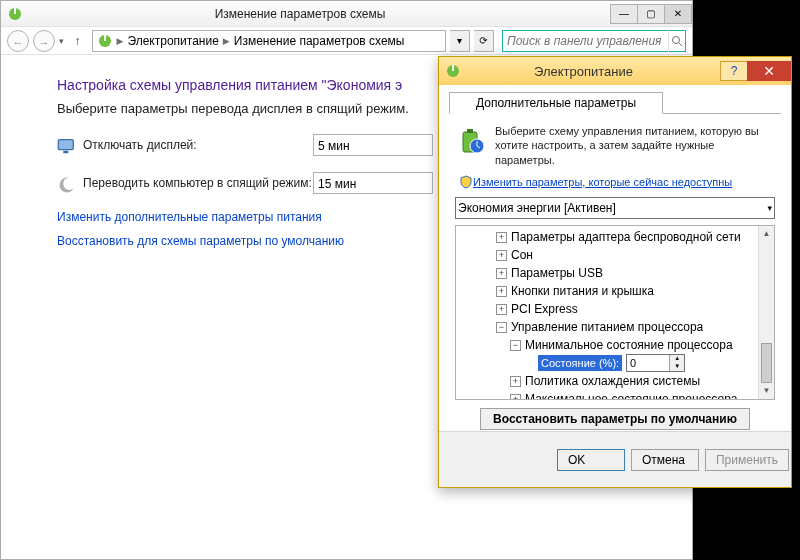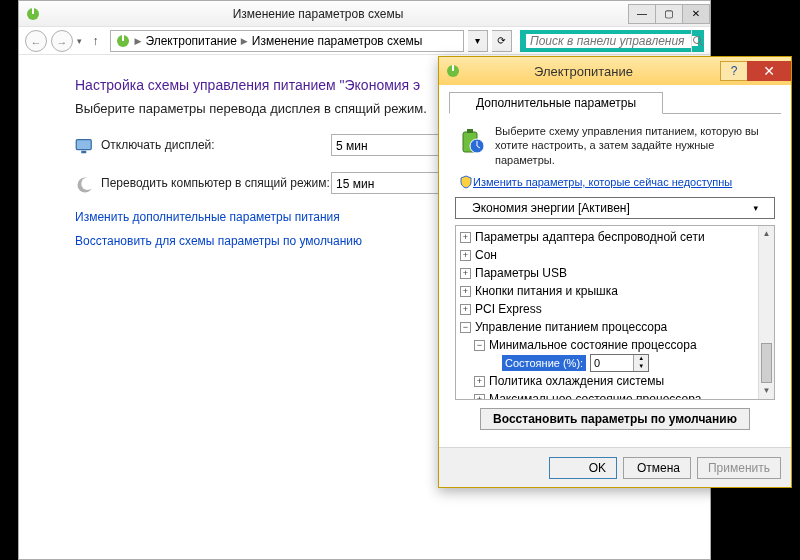--- a/index.html
+++ b/index.html
@@ -1,36 +1,36 @@
 <!DOCTYPE html>
 <html><head>
 <meta charset="utf-8">
 <style>
 * { box-sizing: border-box; margin: 0; padding: 0; font-family: "Segoe UI", Tahoma, sans-serif; }
 body { background: #000; width: 800px; height: 560px; position: relative; overflow: hidden; }
 
 
-.parent-window { position: absolute; left: 0; top: 0; width: 693px; height: 560px; background: #fff; border: 1px solid #acacac; margin-left: 18px; }
+.parent-window { position: absolute; left: 0; top: 0; width: 693px; height: 560px; background: #fff; border: 1px solid #acacac; }
 .parent-titlebar { height: 26px; background: linear-gradient(#fdfdfd, #f0f0f0); display: flex; align-items: center; border-bottom: 1px solid #e3e3e3; }
 .parent-titlebar .sys-icon { width: 16px; height: 16px; margin: 0 6px; }
 .parent-titlebar .title { flex: 1; font-size: 12px; color: #222; text-align: center; padding-right: 40px; }
 .parent-titlebar .win-btns { display: flex; }
 .parent-titlebar .win-btn { width: 28px; height: 20px; border: 1px solid #b0b0b0; background: #e8e8e8; font-size: 10px; display: flex; align-items: center; justify-content: center; margin-left: -1px; cursor: pointer; }
 .parent-titlebar .win-btn.close { background: #d8d8d8; }
 
 .nav-bar { height: 28px; display: flex; align-items: center; padding: 0 6px; gap: 4px; border-bottom: 1px solid #e3e3e3; }
 .nav-arrow { width: 22px; height: 22px; border: 1px solid #b0b0b0; border-radius: 50%; display: flex; align-items: center; justify-content: center; font-size: 11px; color: #808080; cursor: pointer; background: #fafafa; }
 .nav-caret { font-size: 9px; color: #606060; }
 .nav-up { width: 20px; height: 20px; display: flex; align-items: center; justify-content: center; font-size: 12px; color: #404040; cursor: pointer; }
 .address-bar { flex: 1; height: 22px; border: 1px solid #b0b0b0; background: #fff; display: flex; align-items: center; font-size: 12px; padding: 0 4px; gap: 4px; }
 .address-bar .crumb { color: #000; cursor: pointer; }
 .address-bar .sep { color: #707070; font-size: 9px; }
 .address-bar .addr-icon { width: 16px; height: 16px; }
 .addr-btn { width: 20px; height: 22px; border: 1px solid #b0b0b0; border-left: none; background: #f0f0f0; display: flex; align-items: center; justify-content: center; font-size: 10px; cursor: pointer; }
-.search-box { width: 184px; height: 22px; border: 6px solid #14b8a6; background: #fff; display: flex; align-items: center; margin-left: 4px; }
+.search-box { width: 184px; height: 22px; border: 1px solid #14b8a6; background: #fff; display: flex; align-items: center; margin-left: 4px; }
 .search-box input { border: none; flex: 1; font-size: 12px; padding: 0 4px; color: #777; outline: none; font-style: italic; }
 .search-btn { width: 22px; height: 22px; display: flex; align-items: center; justify-content: center; border-left: 1px solid #e0e0e0; cursor: pointer; }
 
 .parent-content { padding: 22px 56px 0 56px; }
 .page-heading { font-size: 14px; color: #4c1d95; margin-bottom: 8px; }
 .page-sub { font-size: 13px; color: #222; margin-bottom: 18px; }
 .setting-row { display: flex; align-items: center; margin-bottom: 16px; }
 .setting-row .icon-slot { width: 20px; height: 16px; margin-right: 6px; }
 .setting-row .label { width: 230px; font-size: 12px; color: #222; }
 .setting-row .value-select { width: 120px; height: 22px; border: 1px solid #b0b0b0; background: #fff; font-size: 12px; padding: 2px 4px; display: flex; align-items: flex-end; }
@@ -50,43 +50,43 @@
 .tab-strip { display: flex; border-bottom: 1px solid #b0b0b0; }
 .tab { border: 1px solid #b0b0b0; border-bottom: 1px solid #fff; background: #fff; padding: 3px 26px; font-size: 12px; position: relative; top: 1px; cursor: pointer; }
 
 .tab-body { padding: 10px 6px 6px 6px; }
 .hint-row { display: flex; gap: 8px; margin-bottom: 8px; }
 .hint-row .big-icon { width: 32px; height: 32px; flex-shrink: 0; }
 .hint-row .hint-text { font-size: 11px; color: #222; line-height: 1.3; }
 .uac-row { display: flex; align-items: center; margin: 6px 0 8px 4px; }
 .uac-row .shield { width: 14px; height: 14px; }
 .uac-row .uac-link { font-size: 11px; color: #0645c8; text-decoration: underline; cursor: pointer; }
-.plan-select { width: 100%; height: 22px; border: 1px solid #707070; font-size: 12px; padding: 0 16px; background: #fff; display: flex; align-items: center; justify-content: space-between; cursor: pointer; }
+.plan-select { width: 100%; height: 22px; border: 1px solid #707070; font-size: 12px; padding: 0 2px; background: #fff; display: flex; align-items: center; justify-content: space-between; cursor: pointer; }
 .plan-select .caret { font-size: 9px; }
 
-.tree-box { margin-top: 6px; border: 1px solid #b0b0b0; height: 175px; overflow: auto; font-size: 12px; line-height: 1.5; background: #fff; position: relative; }
+.tree-box { margin-top: 6px; border: 1px solid #b0b0b0; height: 175px; overflow: auto; font-size: 12px; line-height: 1.5; background: #fff; position: relative; padding-left: 36px; }
 .tree-box .sb { position: absolute; right: 0; top: 0; bottom: 0; width: 16px; background: #f0f0f0; border-left: 1px solid #dcdcdc; display: flex; flex-direction: column; }
 .tree-box .sb-btn { height: 16px; display: flex; align-items: center; justify-content: center; font-size: 8px; color: #606060; cursor: pointer; }
 .tree-box .sb-thumb { flex: 0 0 40px; margin: 0 2px; background: #cfcfcf; border: 1px solid #a0a0a0; cursor: pointer; }
 .tree-box .sb-track { flex: 1; }
 .tree-items { padding: 2px 18px 2px 4px; }
 .tree-item { white-space: nowrap; }
 .exp { display: inline-block; width: 11px; height: 11px; border: 1px solid #909090; font-size: 9px; line-height: 9px; text-align: center; margin-right: 4px; color: #404040; background: #fff; cursor: pointer; vertical-align: middle; }
 .tree-item.l1 { padding-left: 14px; }
 .state-row { padding-left: 42px; display: flex; align-items: center; gap: 4px; }
 .state-label { background: #2a6bd8; color: #fff; padding: 0 3px; font-size: 11px; }
 .spinner { display: flex; align-items: center; border: 1px solid #707070; height: 18px; background: #fff; }
 .spinner input { width: 42px; border: none; font-size: 11px; padding: 0 3px; outline: none; }
 .spinner .spin-btns { width: 15px; display: flex; flex-direction: column; border-left: 1px solid #a0a0a0; }
 .spinner .spin-btn { height: 8px; font-size: 6px; display: flex; align-items: center; justify-content: center; background: #f0f0f0; cursor: pointer; }
 
 .restore-row { display: flex; justify-content: center; margin-top: 8px; font-weight: bold; }
 .restore-btn { padding: 3px 12px; border: 1px solid #a0a0a0; background: #f0f0f0; font-size: 12px; cursor: pointer; }
 
-.dlg-buttons { position: absolute; bottom: 0; left: 0; right: 0; height: 40px; background: #f0f0f0; border-top: 1px solid #d6d6d6; display: flex; align-items: center; justify-content: flex-end; gap: 6px; padding: 0 10px; text-align: right; }
+.dlg-buttons { position: absolute; bottom: 0; left: 0; right: 0; height: 56px; background: #f0f0f0; border-top: 1px solid #d6d6d6; display: flex; align-items: center; justify-content: flex-end; gap: 6px; padding: 0 2px; }
 .dlg-btn { min-width: 68px; padding: 3px 10px; border: 1px solid #a0a0a0; background: #f0f0f0; font-size: 12px; cursor: pointer; }
 .dlg-btn.primary { border: 1px solid #3c7fb1; }
 .dlg-btn.disabled { color: #909090; cursor: default; }
 
 
 svg { display: block; }
 </style>
 </head>
 <body>
 

